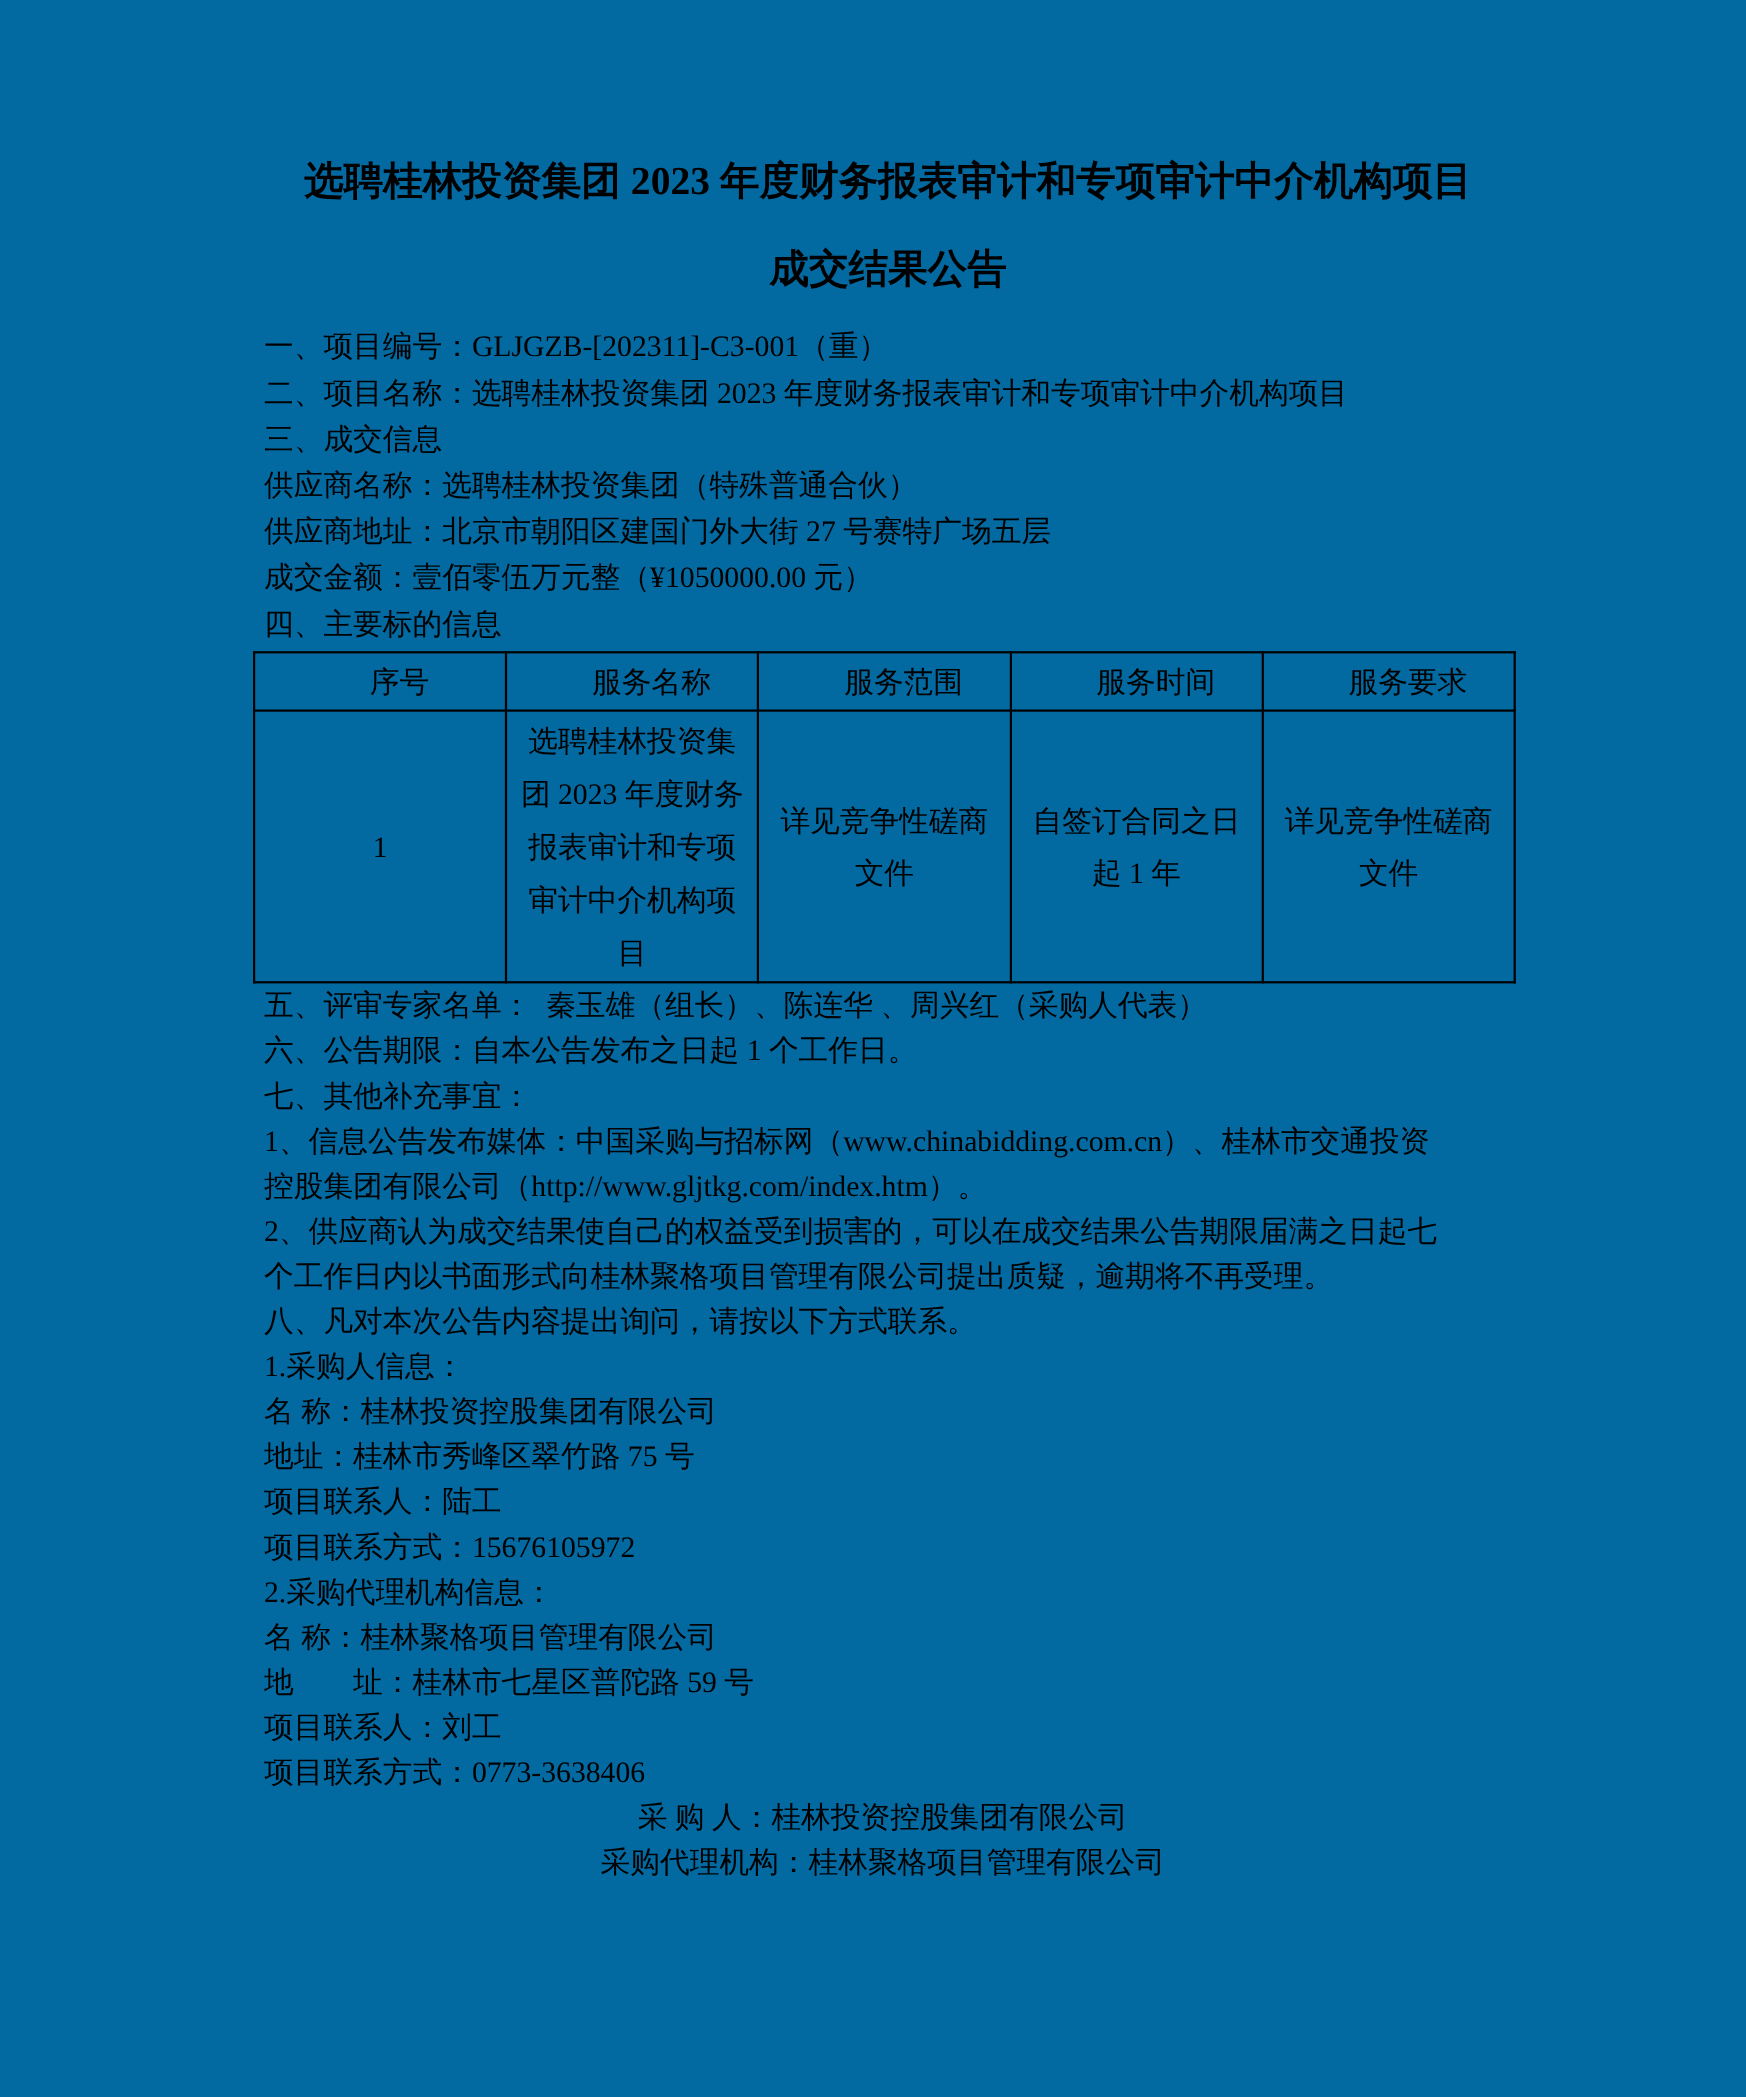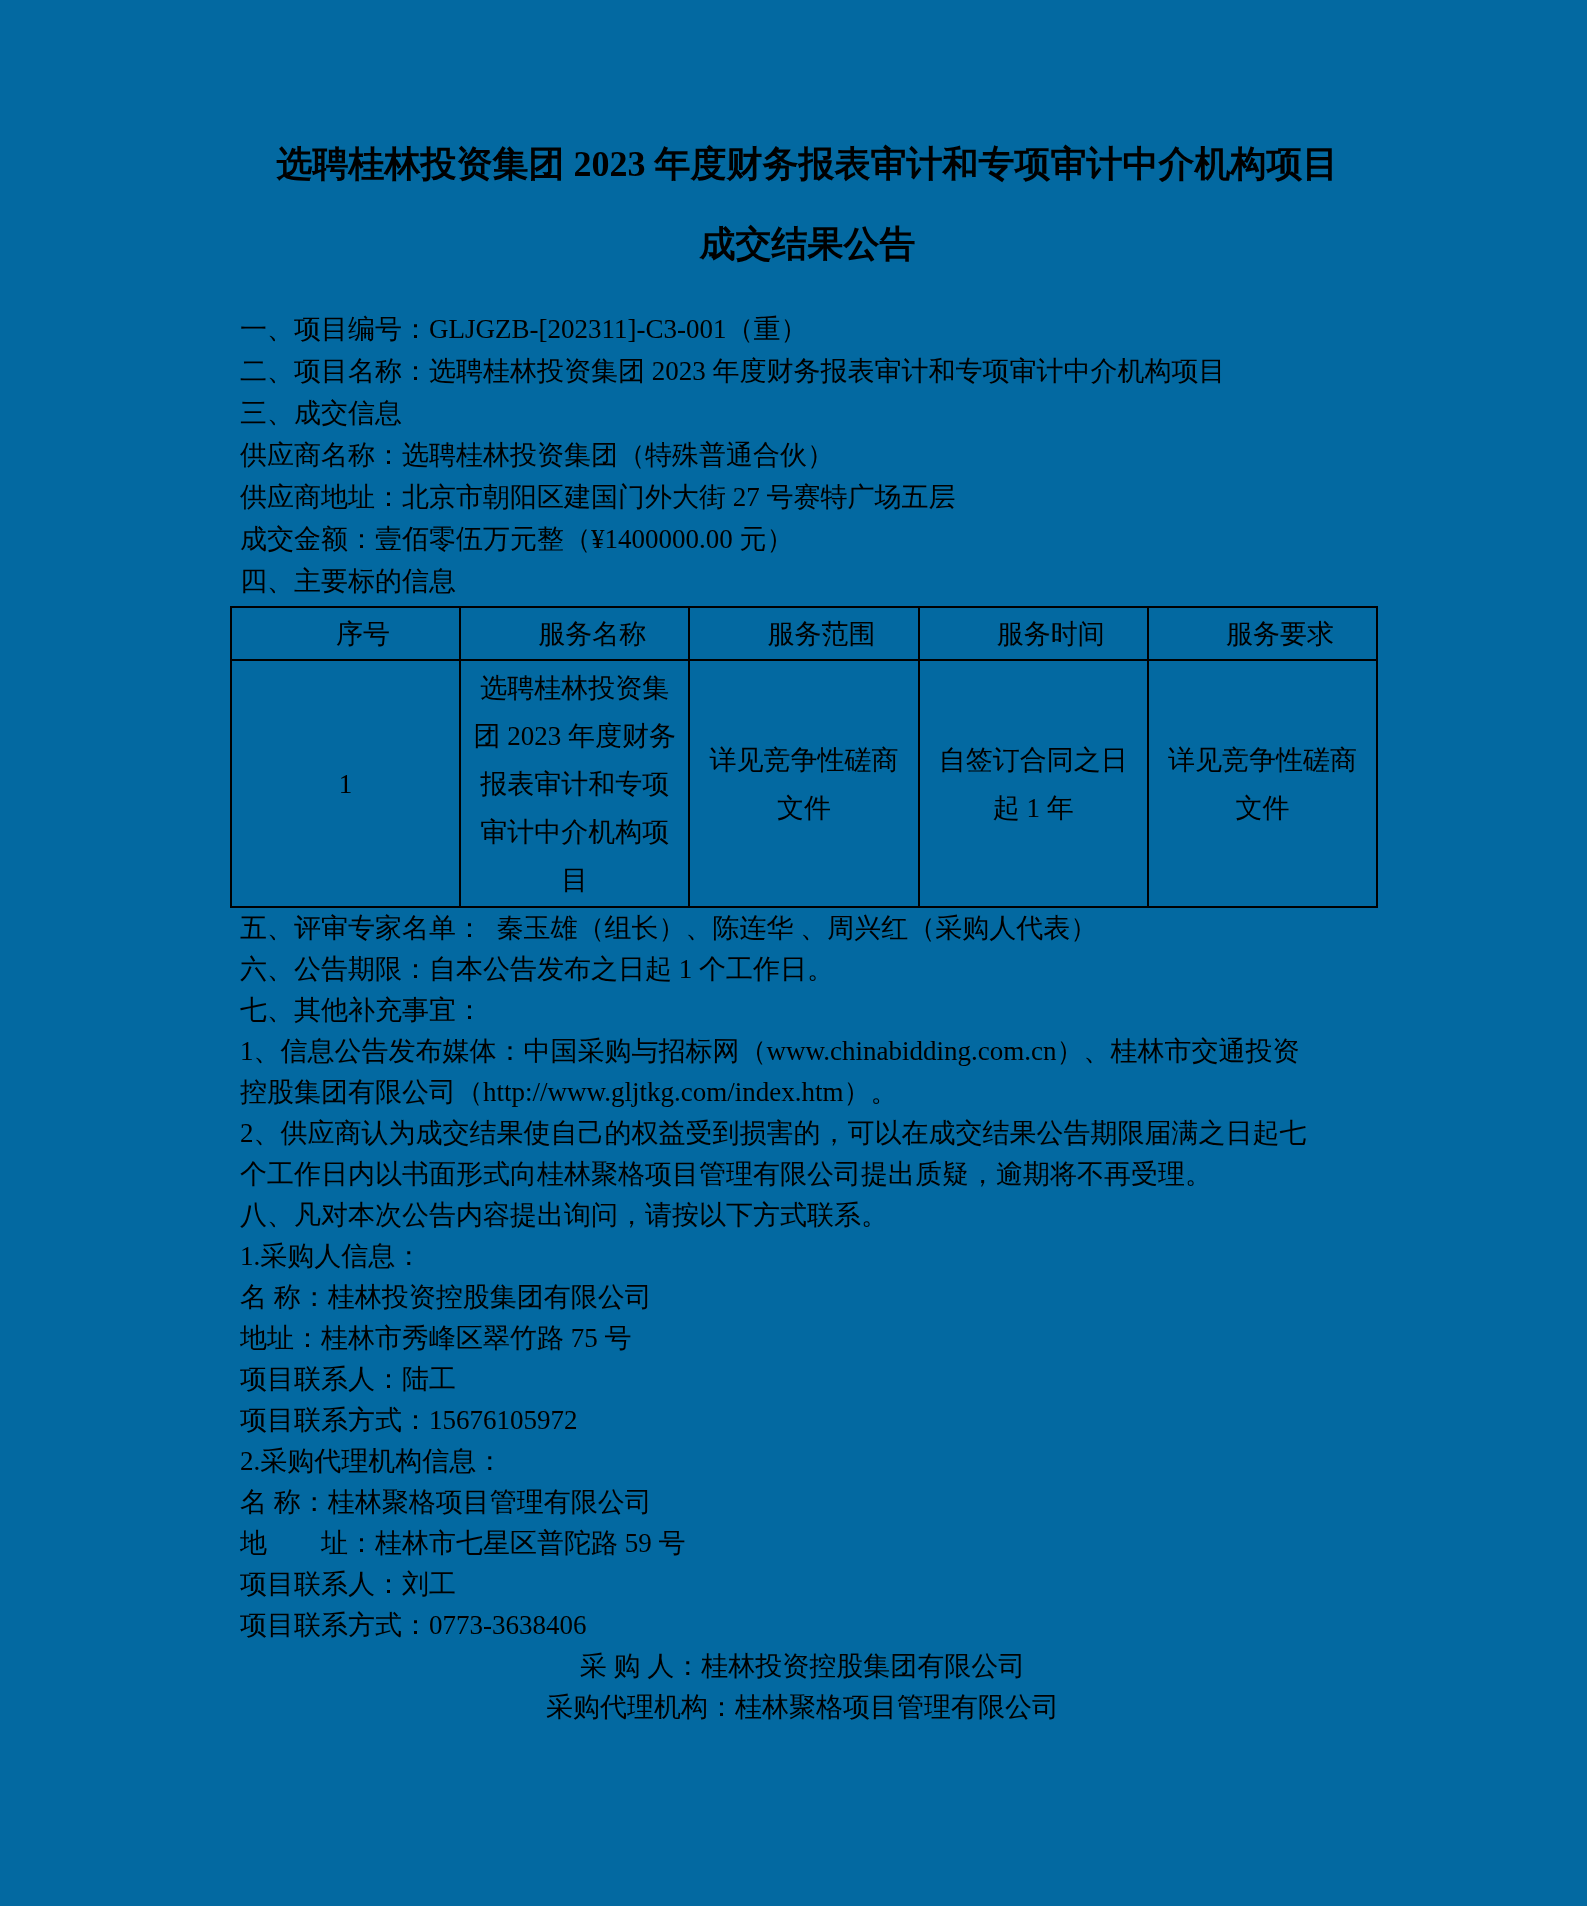--- a/index.html
+++ b/index.html
@@ -18,21 +18,21 @@
     padding: 140px 212px 0 240px;
   }
   .doc-title {
     font-size: 36px;
     font-weight: bold;
     text-align: center;
     line-height: 48px;
     white-space: pre-wrap;
   }
   .doc-title.first { margin-bottom: 32px; }
-  .doc-title.second { margin-bottom: 40px; }
+  .doc-title.second { margin-bottom: 26px; }
   .line {
     font-size: 27px;
     height: 42px;
     line-height: 42px;
     white-space: pre-wrap;
     overflow: visible;
   }
   .line-sm {
     font-size: 27px;
     height: 41px;
@@ -67,21 +67,21 @@
 <div class="page">
 
   <div class="doc-title first">选聘桂林投资集团 2023 年度财务报表审计和专项审计中介机构项目</div>
   <div class="doc-title second">成交结果公告</div>
 
   <div class="line">一、项目编号：GLJGZB-[202311]-C3-001（重）</div>
   <div class="line">二、项目名称：选聘桂林投资集团 2023 年度财务报表审计和专项审计中介机构项目</div>
   <div class="line">三、成交信息</div>
   <div class="line">供应商名称：选聘桂林投资集团（特殊普通合伙）</div>
   <div class="line">供应商地址：北京市朝阳区建国门外大街 27 号赛特广场五层</div>
-  <div class="line">成交金额：壹佰零伍万元整（¥1400000.00 元）</div>
+  <div class="line">成交金额：壹佰零伍万元整（¥1050000.00 元）</div>
   <div class="line">四、主要标的信息</div>
 
   <table class="subject-table">
     <thead>
       <tr>
         <th>序号</th>
         <th>服务名称</th>
         <th>服务范围</th>
         <th>服务时间</th>
         <th>服务要求</th>

